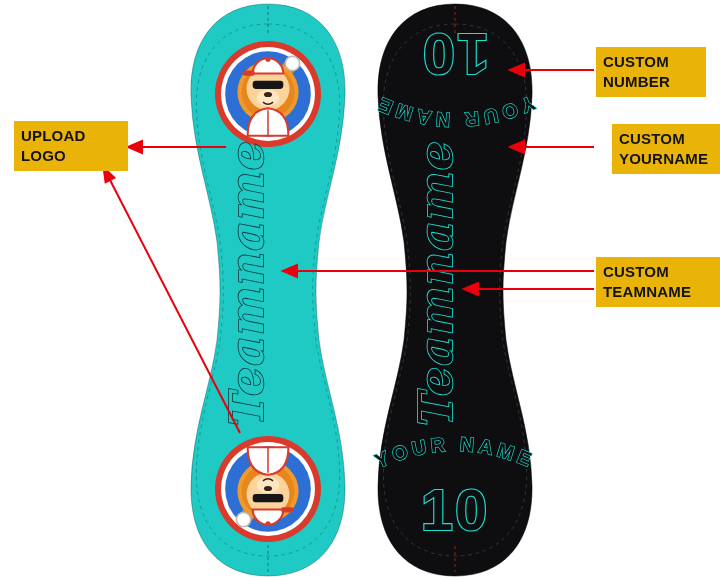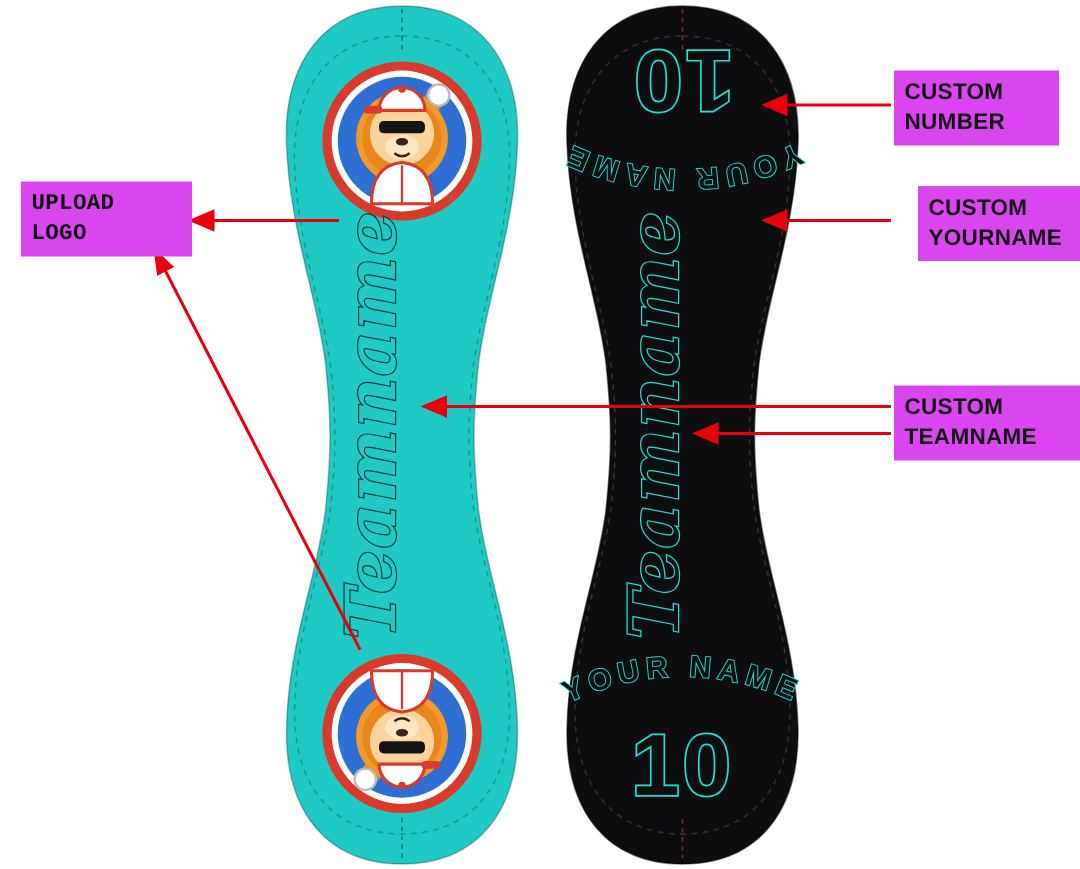--- a/index.html
+++ b/index.html
@@ -3,21 +3,21 @@
 <meta charset="utf-8">
 <style>
   html,body{margin:0;padding:0;background:#ffffff;}
   #stage{
     position:relative;width:720px;height:579px;overflow:hidden;
     background:#ffffff;font-family:"Liberation Sans",sans-serif;
   }
   #artwork{position:absolute;left:0;top:0;}
   .label-box{
     position:absolute;
-    background:#d946ef;
+    background:#eab308;
     color:#131313;
     font:700 15px/1.32 "Liberation Sans",sans-serif;
     padding:5px 7px;
     letter-spacing:0.2px;
     box-sizing:border-box;
   }
   .script-text{
     font-family:"DejaVu Serif",serif;
     font-style:italic;
     font-weight:700;
@@ -121,21 +121,21 @@
       <line x1="594" y1="289" x2="478" y2="289"></line>
       <polygon points="464,289 478,283 478,295"></polygon>
 
       <line x1="226" y1="147" x2="142" y2="147"></line>
       <polygon points="128,147 142,141 142,153"></polygon>
       <line x1="240" y1="433" x2="110" y2="180"></line>
       <polygon points="103.6,167.6 114.4,177.7 105.6,182.3"></polygon>
     </g>
   </svg>
 
-  <div class="label-box" style="left:14px;top:121px;width:114px;font-family:Liberation Mono, monospace;">UPLOAD LOGO</div>
+  <div class="label-box" style="left:14px;top:121px;width:114px;">UPLOAD LOGO</div>
 
   <div class="label-box" style="left:596px;top:47px;width:110px;">CUSTOM NUMBER</div>
 
   <div class="label-box" style="left:612px;top:124px;width:112px;">CUSTOM YOURNAME</div>
 
   <div class="label-box" style="left:596px;top:257px;width:134px;">CUSTOM TEAMNAME</div>
 
 </div>
 
 </body></html>

